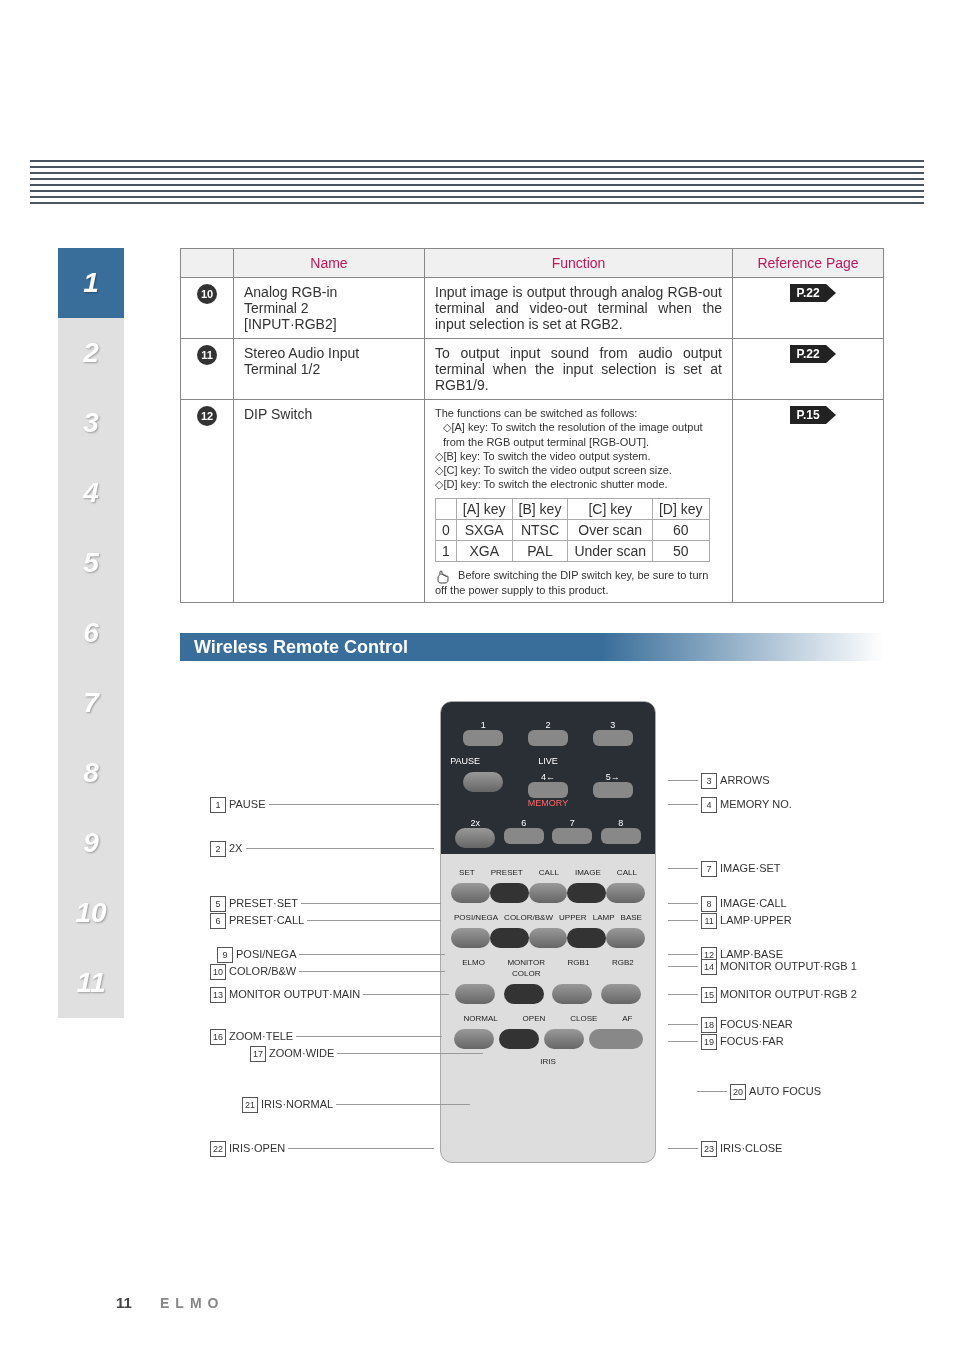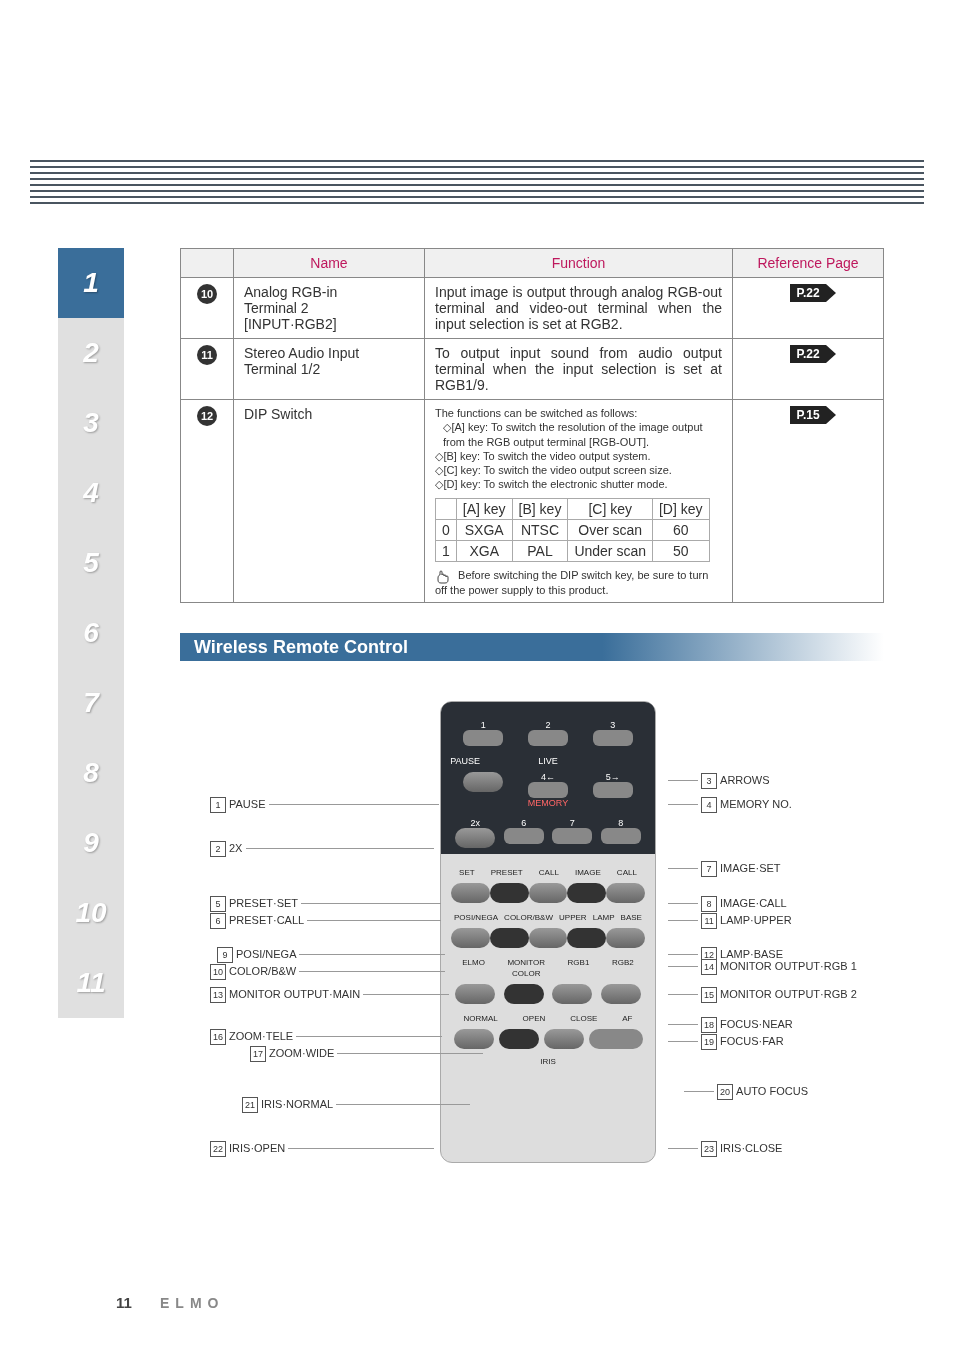--- a/index.html
+++ b/index.html
@@ -318,21 +318,21 @@
           <div class="callout" style="left: 488px; top: 72px;"><span style="display:inline-block;border-top:1px solid #999;width:30px;vertical-align:middle"></span> <span class="sq">3</span>ARROWS</div>
           <div class="callout" style="left: 488px; top: 96px;"><span style="display:inline-block;border-top:1px solid #999;width:30px;vertical-align:middle"></span> <span class="sq">4</span>MEMORY NO.</div>
           <div class="callout" style="left: 488px; top: 160px;"><span style="display:inline-block;border-top:1px solid #999;width:30px;vertical-align:middle"></span> <span class="sq">7</span>IMAGE·SET</div>
           <div class="callout" style="left: 488px; top: 195px;"><span style="display:inline-block;border-top:1px solid #999;width:30px;vertical-align:middle"></span> <span class="sq">8</span>IMAGE·CALL</div>
           <div class="callout" style="left: 488px; top: 212px;"><span style="display:inline-block;border-top:1px solid #999;width:30px;vertical-align:middle"></span> <span class="sq">11</span>LAMP·UPPER</div>
           <div class="callout" style="left: 488px; top: 246px;"><span style="display:inline-block;border-top:1px solid #999;width:30px;vertical-align:middle"></span> <span class="sq">12</span>LAMP·BASE</div>
           <div class="callout" style="left: 488px; top: 258px; text-align: center;"><span style="display:inline-block;border-top:1px solid #999;width:30px;vertical-align:middle"></span> <span class="sq">14</span>MONITOR OUTPUT·RGB 1</div>
           <div class="callout" style="left: 488px; top: 286px;"><span style="display:inline-block;border-top:1px solid #999;width:30px;vertical-align:middle"></span> <span class="sq">15</span>MONITOR OUTPUT·RGB 2</div>
           <div class="callout" style="left: 488px; top: 316px;"><span style="display:inline-block;border-top:1px solid #999;width:30px;vertical-align:middle"></span> <span class="sq">18</span>FOCUS·NEAR</div>
           <div class="callout" style="left: 488px; top: 333px;"><span style="display:inline-block;border-top:1px solid #999;width:30px;vertical-align:middle"></span> <span class="sq">19</span>FOCUS·FAR</div>
-          <div class="callout" style="left: 504px; top: 383px;"><span style="display:inline-block;border-top:1px solid #999;width:30px;vertical-align:middle"></span> <span class="sq">20</span>AUTO FOCUS</div>
+          <div class="callout" style="left: 517px; top: 383px;"><span style="display:inline-block;border-top:1px solid #999;width:30px;vertical-align:middle"></span> <span class="sq">20</span>AUTO FOCUS</div>
           <div class="callout" style="left: 488px; top: 440px;"><span style="display:inline-block;border-top:1px solid #999;width:30px;vertical-align:middle"></span> <span class="sq">23</span>IRIS·CLOSE</div>
         </div>
 
     </div>
   </div>
 
   <div class="pagenum">11</div>
   <div class="logo">ELMO</div>
 </div>
 

